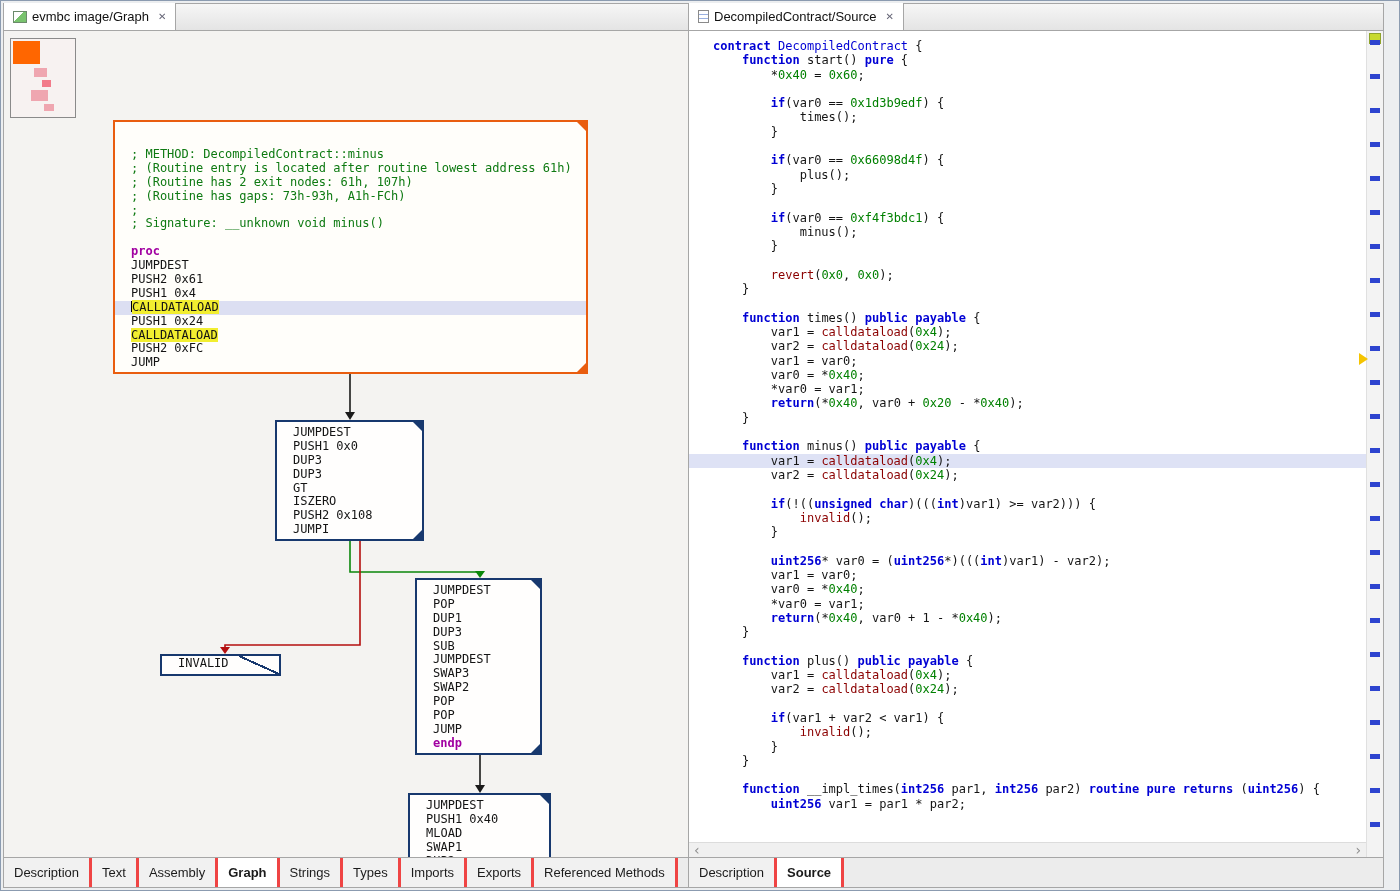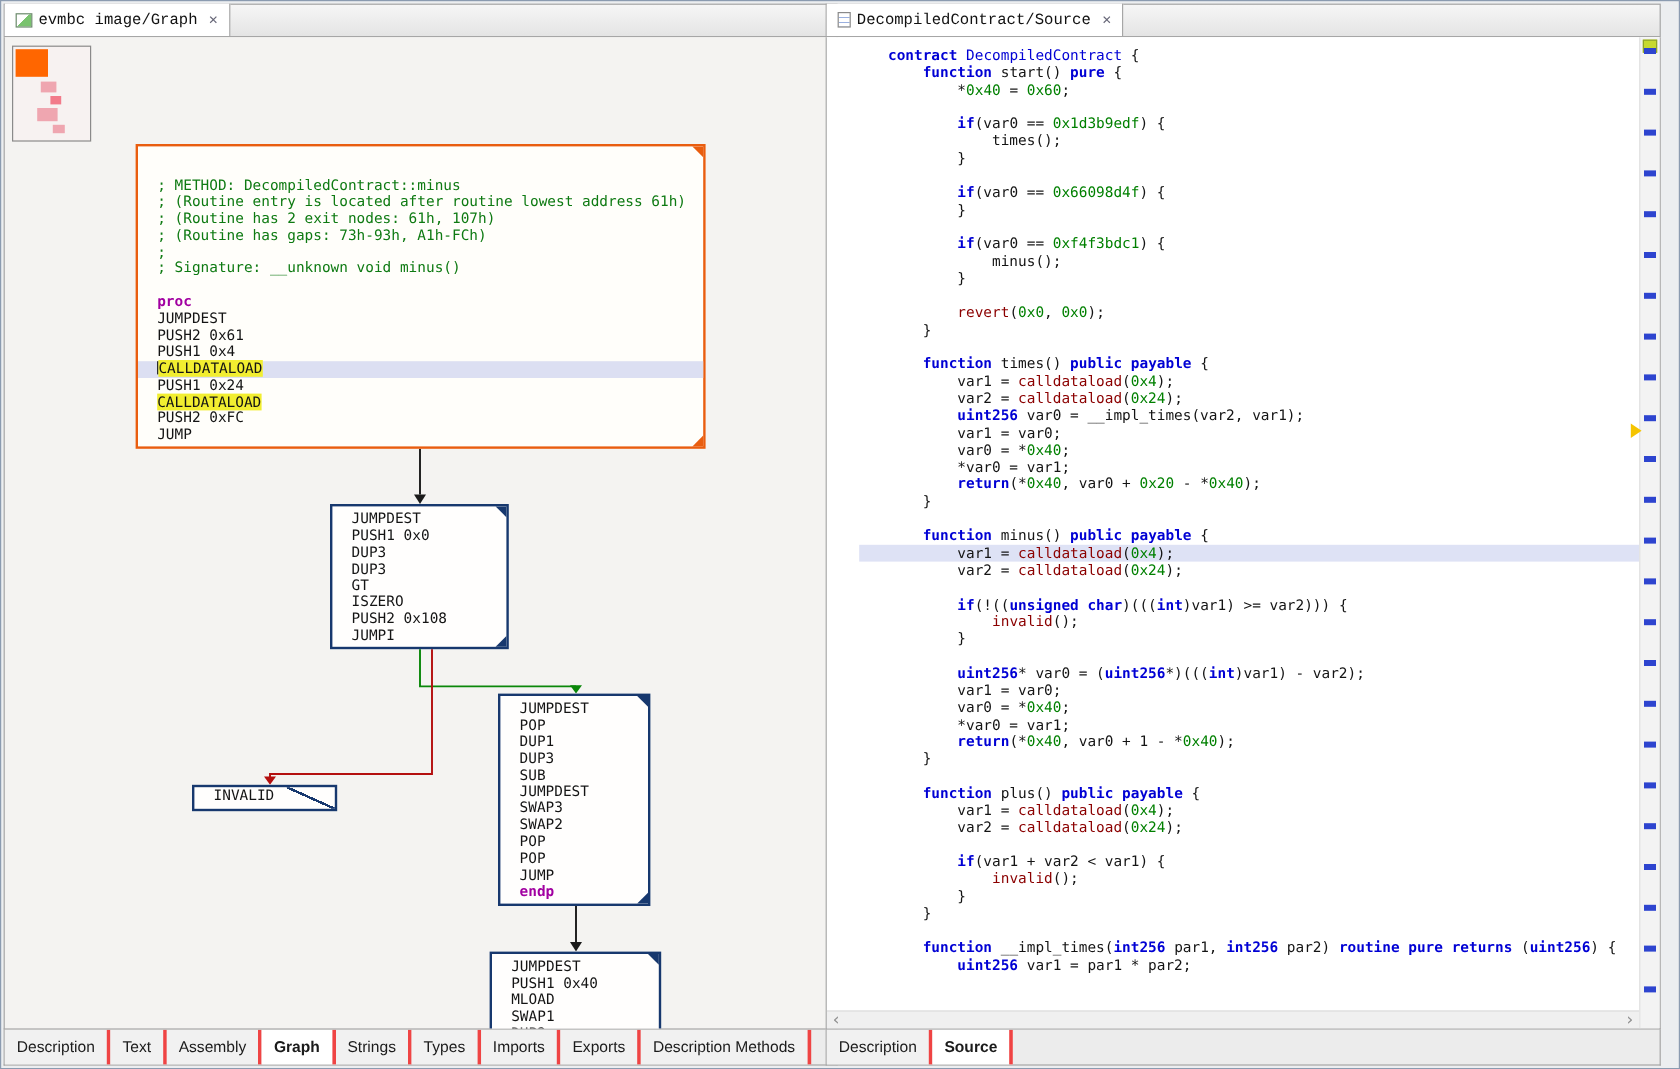--- a/index.html
+++ b/index.html
@@ -7,21 +7,21 @@
   body{background:#eceef0;font-family:"Liberation Sans",sans-serif;position:relative;}
   .app-frame{position:absolute;inset:0;border:1px solid #8b9bb0;pointer-events:none;}
 
   .panel{position:absolute;top:3px;display:flex;flex-direction:column;height:885px;}
   #left-panel{left:3px;width:695px;}
   #right-panel{left:688px;width:696px;}
 
   
   .tabstrip{height:28px;display:flex;align-items:flex-end;background:linear-gradient(#f6f6f6,#e4e4e4);border:1px solid #a6a6a6;}
   .tab{display:flex;align-items:center;gap:5px;height:27px;padding:0 9px;background:#ffffff;border-right:1px solid #a6a6a6;font-size:13px;color:#111;position:relative;}
-  .tab-label{white-space:nowrap;font-family:Liberation Mono, monospace;}
+  .tab-label{white-space:nowrap;}
   .tab-close{font-size:10px;color:#667;margin-left:4px;cursor:pointer;}
   .icon-image{display:inline-block;width:14px;height:12px;border:1px solid #6b8a6b;background:linear-gradient(135deg,#ffffff 45%,#79c36e 45%);}
   .icon-doc{display:inline-block;width:11px;height:13px;border:1px solid #8a8a8a;background:repeating-linear-gradient(to bottom,#ffffff 0 3px,#9ab0e0 3px 4px);}
 
   .content{flex:1;border:1px solid #a6a6a6;border-top:none;position:relative;overflow:hidden;background:#fff;}
   .graph-canvas{background:#f4f3f1;}
 
   
   .bottomtabs{height:30px;background:#ececec;border:1px solid #a6a6a6;border-top:none;display:flex;align-items:stretch;}
   .btab{padding:0 10px;display:flex;align-items:center;font-size:13px;border-right:3px solid #ef4444;background:#f1f1f1;color:#1b1b1b;cursor:pointer;white-space:nowrap;}
@@ -45,21 +45,21 @@
   .caret{display:inline-block;width:1px;height:11px;background:#000;vertical-align:-1px;}
   .fold{position:absolute;width:0;height:0;}
   .fold.tr{top:0;right:0;border-top:9px solid #17386e;border-left:9px solid transparent;}
   .fold.br{bottom:0;right:0;border-bottom:9px solid #17386e;border-left:9px solid transparent;}
   .entry .fold.tr{border-top-color:#e95d0f;}
   .entry .fold.br{border-bottom-color:#e95d0f;}
   .flagdiag{position:absolute;right:0;top:0;height:100%;width:40px;background:linear-gradient(to bottom left,transparent calc(50% - 1px),#17386e calc(50% - 1px) calc(50% + 1px),transparent calc(50% + 1px));}
 
   
   .code{position:absolute;left:0;top:0;right:17px;bottom:15px;overflow:hidden;padding-top:8px;font-family:"DejaVu Sans Mono",monospace;font-size:12px;color:#141414;background:#fff;}
-  .srcline{height:14.3px;line-height:14.3px;white-space:pre;padding-left:24px;margin-left:27px;}
+  .srcline{height:14.3px;line-height:14.3px;white-space:pre;padding-left:24px;}
   .srcline.cur{background:#dee2f5;}
   .kw{color:#0000d4;font-weight:bold;}
   .num{color:#008000;}
   .fn{color:#8b0000;}
   .ty{color:#0000d4;}
 
   .ruler{position:absolute;right:0;top:0;bottom:0;width:17px;background:#f3f3f3;border-left:1px solid #e0e0e0;}
   .ruler-top{position:absolute;top:2px;left:2px;width:12px;height:11px;background:#c7d92f;border:1px solid #8fa32b;}
   .rmark{position:absolute;left:3px;width:10px;height:5px;background:#2d44cf;}
   .rarrow{position:absolute;left:-8px;width:0;height:0;border-left:9px solid #f5c400;border-top:6px solid transparent;border-bottom:6px solid transparent;}
@@ -178,21 +178,21 @@
 
   <div class="bottomtabs" id="left-bottom-tabs">
       <div class="btab">Description</div>
       <div class="btab">Text</div>
       <div class="btab">Assembly</div>
       <div class="btab active">Graph</div>
       <div class="btab">Strings</div>
       <div class="btab">Types</div>
       <div class="btab">Imports</div>
       <div class="btab">Exports</div>
-      <div class="btab">Description Methods</div>
+      <div class="btab">Referenced Methods</div>
     </div>
 </section>
 
 <section class="panel" id="right-panel">
   <div class="tabstrip">
     <div class="tab active">
       <span class="icon-doc"></span>
       <span class="tab-label">DecompiledContract/Source</span>
       <span class="tab-close">✕</span>
     </div>
@@ -202,33 +202,33 @@
     <div class="code" id="source-code">
         <div class="srcline"><span class="kw">contract</span> <span class="ty">DecompiledContract</span> {</div>
         <div class="srcline">    <span class="kw">function</span> start() <span class="kw">pure</span> {</div>
         <div class="srcline">        *<span class="num">0x40</span> = <span class="num">0x60</span>;</div>
         <div class="srcline"></div>
         <div class="srcline">        <span class="kw">if</span>(var0 == <span class="num">0x1d3b9edf</span>) {</div>
         <div class="srcline">            times();</div>
         <div class="srcline">        }</div>
         <div class="srcline"></div>
         <div class="srcline">        <span class="kw">if</span>(var0 == <span class="num">0x66098d4f</span>) {</div>
+        <div class="srcline">            plus();</div>
         <div class="srcline">        }</div>
         <div class="srcline"></div>
         <div class="srcline">        <span class="kw">if</span>(var0 == <span class="num">0xf4f3bdc1</span>) {</div>
         <div class="srcline">            minus();</div>
         <div class="srcline">        }</div>
         <div class="srcline"></div>
         <div class="srcline">        <span class="fn">revert</span>(<span class="num">0x0</span>, <span class="num">0x0</span>);</div>
         <div class="srcline">    }</div>
         <div class="srcline"></div>
         <div class="srcline">    <span class="kw">function</span> times() <span class="kw">public</span> <span class="kw">payable</span> {</div>
         <div class="srcline">        var1 = <span class="fn">calldataload</span>(<span class="num">0x4</span>);</div>
         <div class="srcline">        var2 = <span class="fn">calldataload</span>(<span class="num">0x24</span>);</div>
-        <div class="srcline">        <span class="kw">uint256</span> var0 = __impl_times(var2, var1);</div>
         <div class="srcline">        var1 = var0;</div>
         <div class="srcline">        var0 = *<span class="num">0x40</span>;</div>
         <div class="srcline">        *var0 = var1;</div>
         <div class="srcline">        <span class="kw">return</span>(*<span class="num">0x40</span>, var0 + <span class="num">0x20</span> - *<span class="num">0x40</span>);</div>
         <div class="srcline">    }</div>
         <div class="srcline"></div>
         <div class="srcline">    <span class="kw">function</span> minus() <span class="kw">public</span> <span class="kw">payable</span> {</div>
         <div class="srcline cur">        var1 = <span class="fn">calldataload</span>(<span class="num">0x4</span>);</div>
         <div class="srcline">        var2 = <span class="fn">calldataload</span>(<span class="num">0x24</span>);</div>
         <div class="srcline"></div>

